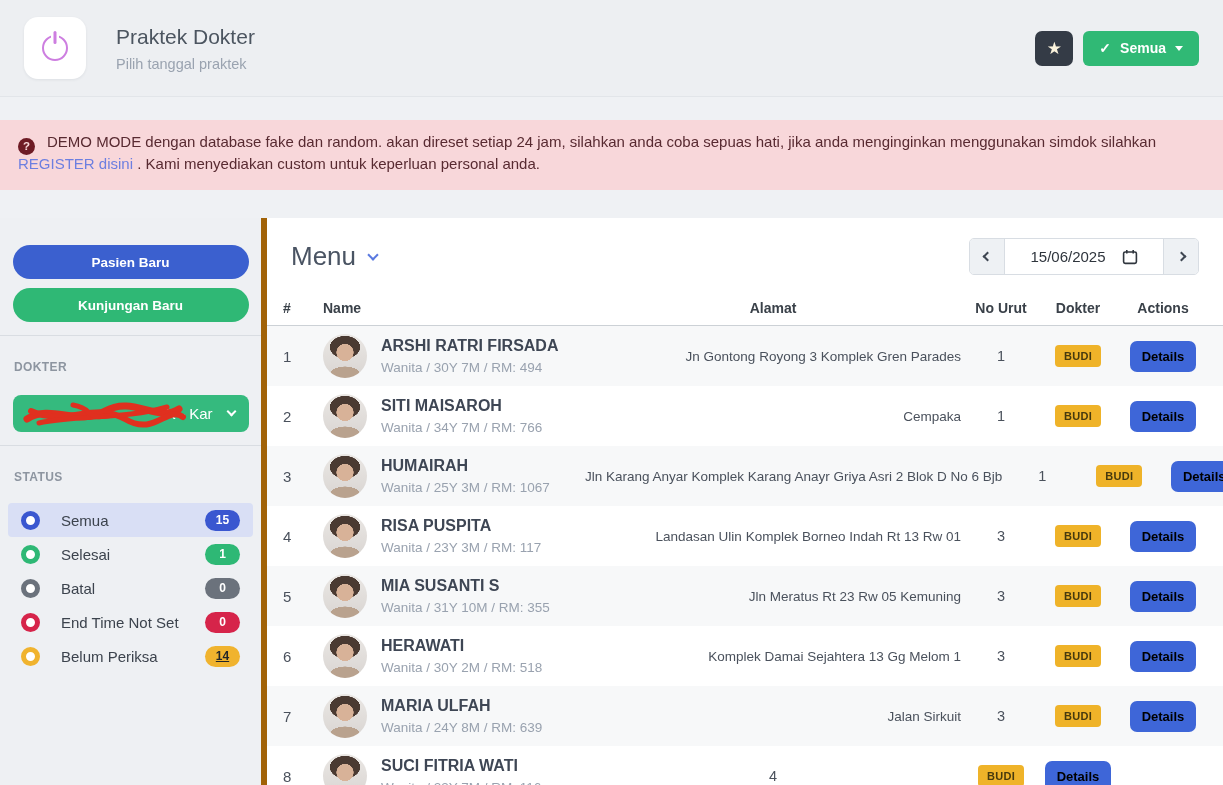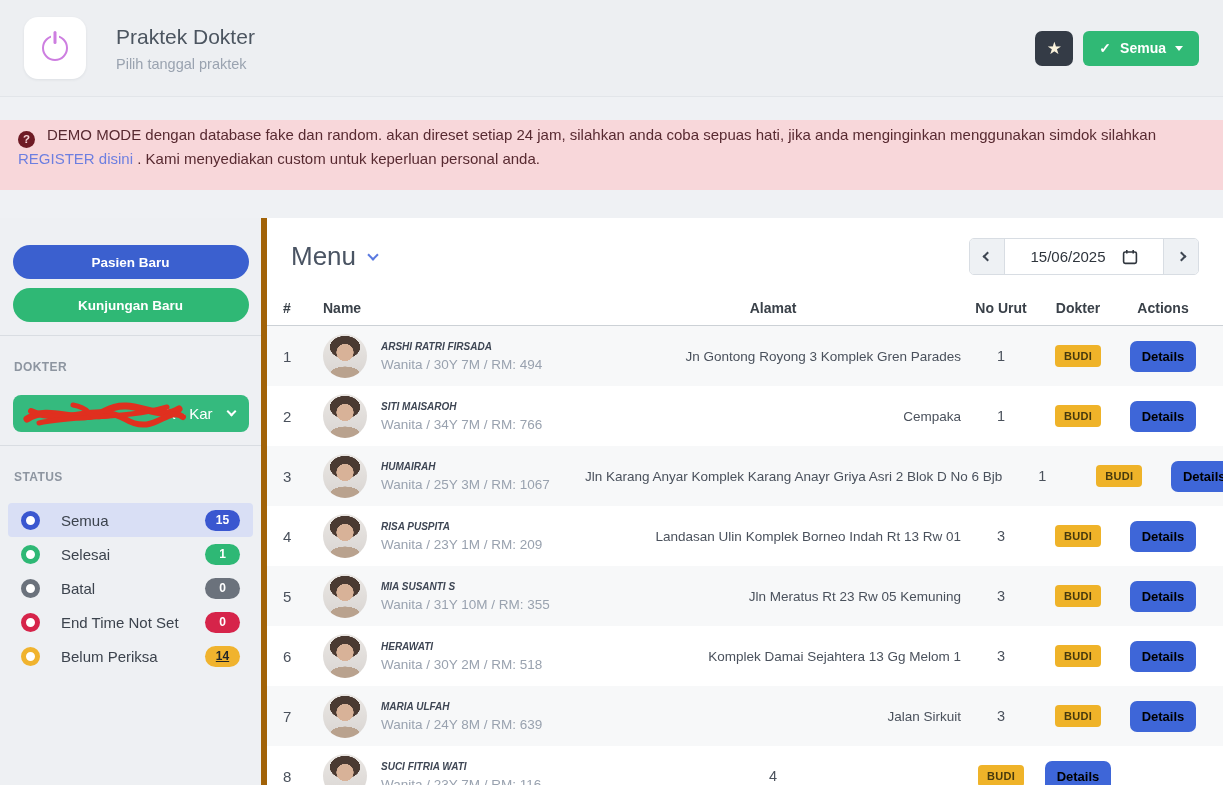--- a/index.html
+++ b/index.html
@@ -23,21 +23,21 @@
               color:#fbf3dc; font-size:17px; line-height:1; cursor:pointer; }
   .semua-btn { height:35px; border:none; border-radius:6px; background:#30b975; color:#fff;
                font-weight:700; font-size:14px; padding:0 16px; display:flex; align-items:center;
                gap:9px; cursor:pointer; }
   .check { font-size:14px; font-weight:700; }
   .tri-down { width:0; height:0; border-left:4px solid transparent; border-right:4px solid transparent;
               border-top:5px solid #fff; }
 
   
   .banner { margin-top:23px; height:70px; flex:0 0 70px; background:#f8d7da; color:#582a31;
-            font-size:15px; line-height:22px; padding:4px 20px 0 18px; overflow:hidden; }
+            font-size:15px; line-height:17px; padding:13px 20px 0 18px; overflow:hidden; }
   .q-icon { display:inline-flex; width:17px; height:17px; border-radius:50%; background:#6e1b25;
             color:#f8d7da; font-size:11.5px; font-weight:700; align-items:center; justify-content:center;
             vertical-align:-3px; margin-right:12px; }
   .banner a { color:#6d7fe0; text-decoration:none; }
 
   
   .content { flex:1 1 auto; margin-top:28px; display:flex; overflow:hidden; }
 
   
   .sidebar { width:267px; flex:0 0 267px; background:#eef0f3; border-right:6px solid #a16207;
@@ -91,21 +91,21 @@
   .trow { height:60px; }
   .trow:nth-child(odd) { background:#f7f8f9; }
   .col-num { font-size:15px; color:#4a515c; }
   .col-name { display:flex; align-items:center; gap:14px; }
   .avatar { width:44px; height:44px; border-radius:50%; flex:0 0 44px;
             background:
               radial-gradient(circle at 50% 42%, #d8b298 0 25%, rgba(216,178,152,0) 26%),
               radial-gradient(ellipse 62% 46% at 50% 30%, #4a3a32 0 55%, rgba(74,58,50,0) 56%),
               radial-gradient(ellipse 56% 30% at 50% 92%, #b9a28e 0 60%, rgba(185,162,142,0) 61%),
               linear-gradient(#eae7e4, #d9d5d2); }
-  .pname { font-weight:700; font-size:10px; color:#3e4654; margin-bottom:5px;font-style:italic; }
+  .pname { font-weight:700; font-size:16px; color:#3e4654; margin-bottom:5px; }
   .pmeta { font-size:13.5px; color:#99a2af; }
   .col-alamat { text-align:right; font-size:13.5px; color:#4a515c; white-space:nowrap; }
   .col-urut { text-align:center; font-size:14.5px; color:#4a515c; }
   .col-dokter { text-align:center; }
   .badge-budi { display:inline-block; background:#efb329; color:#473a0e; font-weight:700;
                 font-size:11px; padding:5px 9px; border-radius:4px; letter-spacing:.3px; }
   .col-actions { text-align:center; }
   .btn-details { background:#3e66d8; color:#000000; font-weight:600; font-size:13px; border:none;
                  padding:8px 12px; border-radius:7px; cursor:pointer; }
 </style>
@@ -273,21 +273,21 @@
     <div class="col-actions">
       <button class="btn-details">Details</button>
     </div>
   </div>
           <div class="grid trow">
     <div class="col-num">4</div>
     <div class="col-name">
       <span class="avatar"></span>
       <span>
         <div class="pname">RISA PUSPITA</div>
-        <div class="pmeta">Wanita / 23Y 1M / RM: 209</div>
+        <div class="pmeta">Wanita / 23Y 3M / RM: 117</div>
       </span>
     </div>
     <div class="col-alamat">Landasan Ulin Komplek Borneo Indah Rt 13 Rw 01</div>
     <div class="col-urut">3</div>
     <div class="col-dokter">
       <span class="badge-budi">BUDI</span>
     </div>
     <div class="col-actions">
       <button class="btn-details">Details</button>
     </div>

